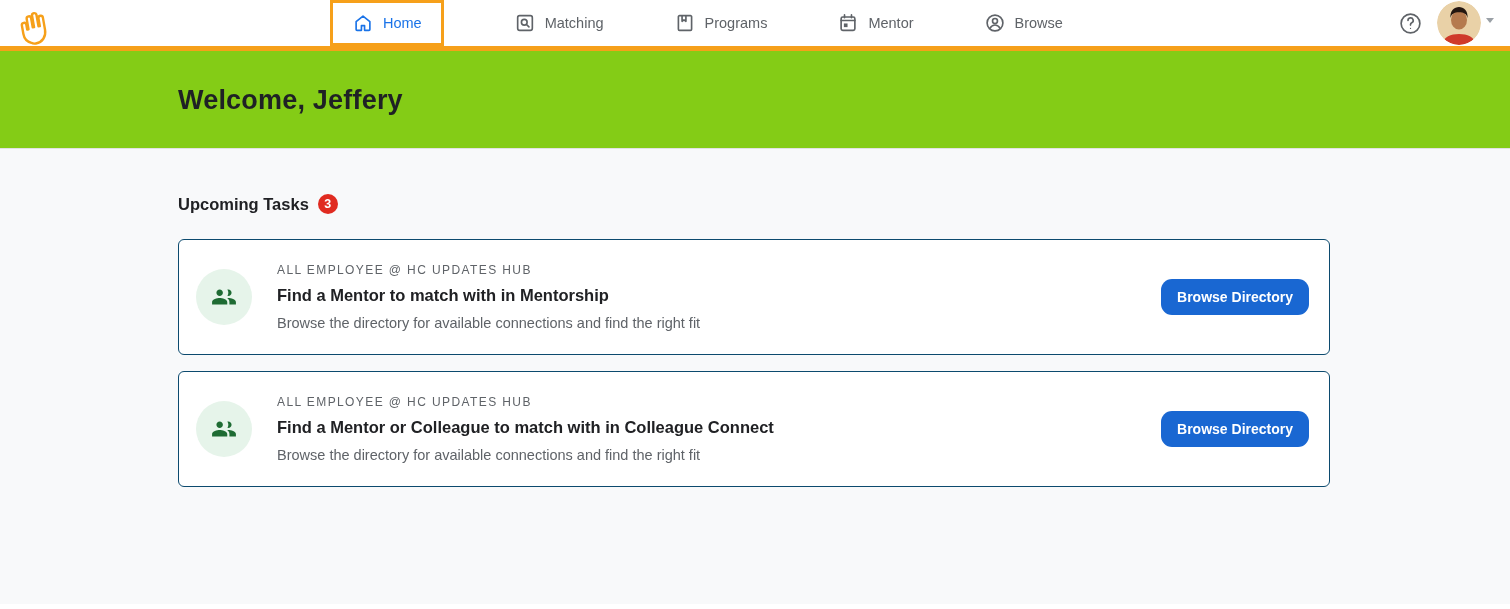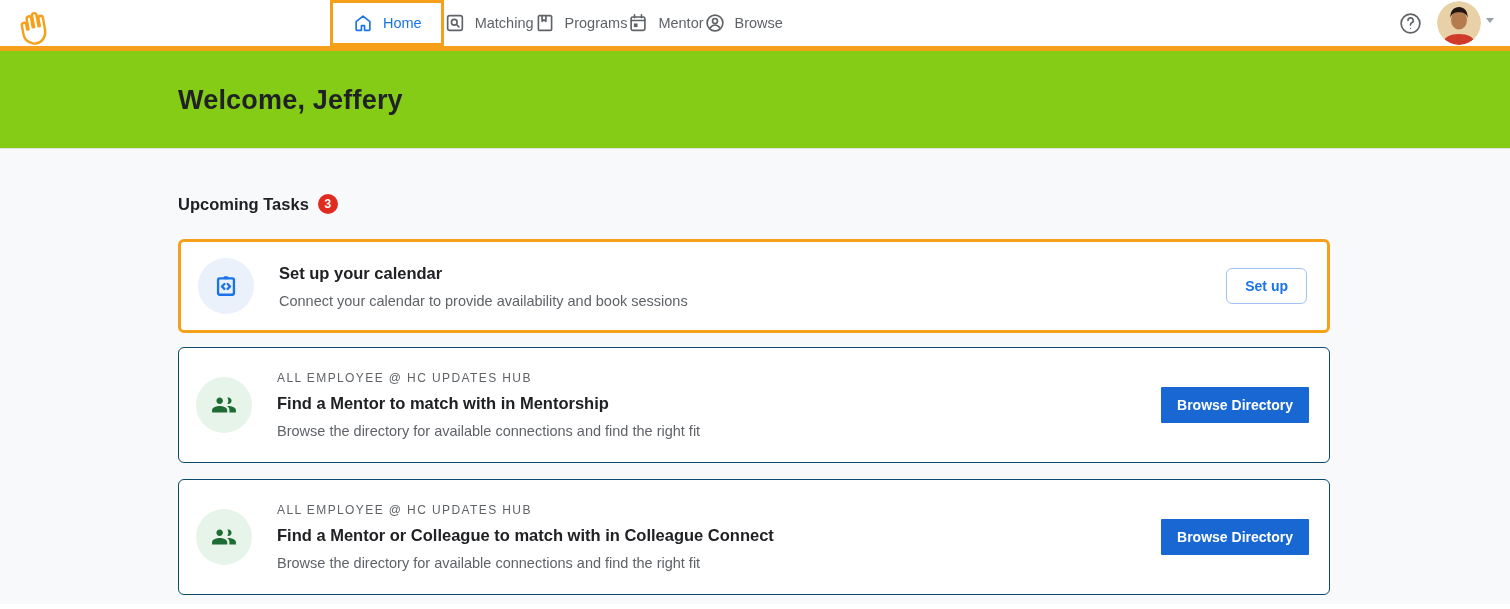--- a/index.html
+++ b/index.html
@@ -17,21 +17,21 @@
     height: 51px;
     background: #ffffff;
     border-bottom: 5px solid #F6A01A;
   }
   .logo {
     position: absolute; left: 18px; top: 6px;
     width: 36px; height: 40px;
   }
   .nav {
     position: absolute; left: 352px; top: 0; height: 100%;
-    display: flex; align-items: center; 
+    display: flex; align-items: center; gap: 70px;
   }
   .nav-item {
     display: flex; align-items: center; gap: 9px;
     color: #5f6368; font-size: 14.5px; cursor: pointer;
     white-space: nowrap;
   }
   .nav-item.active {
     color: #1a73e8;
     border: 3px solid #F6A01A;
     padding: 9px 19px;
@@ -109,21 +109,21 @@
   .card-desc { margin: 0; font-size: 14.5px; color: #5f6368; }
 
   .btn { font-family: "Liberation Sans", sans-serif; cursor: pointer; white-space: nowrap; }
   .btn-outline {
     background: #ffffff; color: #1a73e8;
     border: 1px solid #a3c3f0; border-radius: 6px;
     padding: 9px 18px; font-size: 14px; font-weight: bold;
   }
   .btn-solid {
     background: #1967D2; color: #ffffff;
-    border: none; border-radius: 1px;
+    border: none; border-radius: 11px;
     padding: 10px 16px; font-size: 14px; font-weight: bold;
   }
 </style>
 </head>
 <body>
 
 <header class="topbar">
 
   <span class="logo">
     <svg width="36" height="40" viewBox="0 0 24 26" style="transform:rotate(-10deg)">
@@ -220,34 +220,20 @@
     <h1 class="welcome-title">Welcome, Jeffery</h1>
   </section>
 
   <section class="tasks-area">
 
     <div class="tasks-header">
       <h2 class="tasks-heading">Upcoming Tasks</h2>
       <span class="badge">3</span>
     </div>
 
-    <div class="task-card highlight">
-      <span class="icon-circle blue">
-        <svg viewBox="0 0 24 24" width="28" height="28" fill="none" stroke="#1a73e8" stroke-width="2" stroke-linejoin="round">
-          <rect x="5.2" y="5.5" width="13.6" height="14" rx="1.4"></rect>
-          <rect x="10" y="3.6" width="4" height="2.6" rx="1" fill="#1a73e8" stroke="none"></rect>
-          <path d="M10.6 10.3 L8.5 12.4 l2.1 2.1 M13.4 10.3 l2.1 2.1 -2.1 2.1" stroke-linecap="round"></path>
-        </svg>
-      </span>
-      <div class="card-text">
-        <p class="card-title">Set up your calendar</p>
-        <p class="card-desc">Connect your calendar to provide availability and book sessions</p>
-      </div>
-      <button class="btn btn-outline">Set up</button>
-    </div>
 
     <div class="task-card plain">
       <span class="icon-circle green">
         <svg viewBox="0 0 24 24" width="26" height="26" fill="#1E6B33">
           <path d="M16 11c1.66 0 2.99-1.34 2.99-3S17.66 5 16 5c-.32 0-.63.05-.91.14.57.81.91 1.79.91 2.86s-.34 2.04-.91 2.86c.28.09.59.14.91.14zm-8 0c1.66 0 2.99-1.34 2.99-3S9.66 5 8 5 5 6.34 5 8s1.34 3 3 3zm0 2c-2.33 0-7 1.17-7 3.5V19h14v-2.5c0-2.33-4.67-3.5-7-3.5zm8 0c-.29 0-.62.02-.97.05 1.16.84 1.97 1.97 1.97 3.45V19h6v-2.5c0-2.33-4.67-3.5-7-3.5z"></path>
         </svg>
       </span>
       <div class="card-text">
         <p class="eyebrow">ALL EMPLOYEE @ HC UPDATES HUB</p>
         <p class="card-title">Find a Mentor to match with in Mentorship</p>

